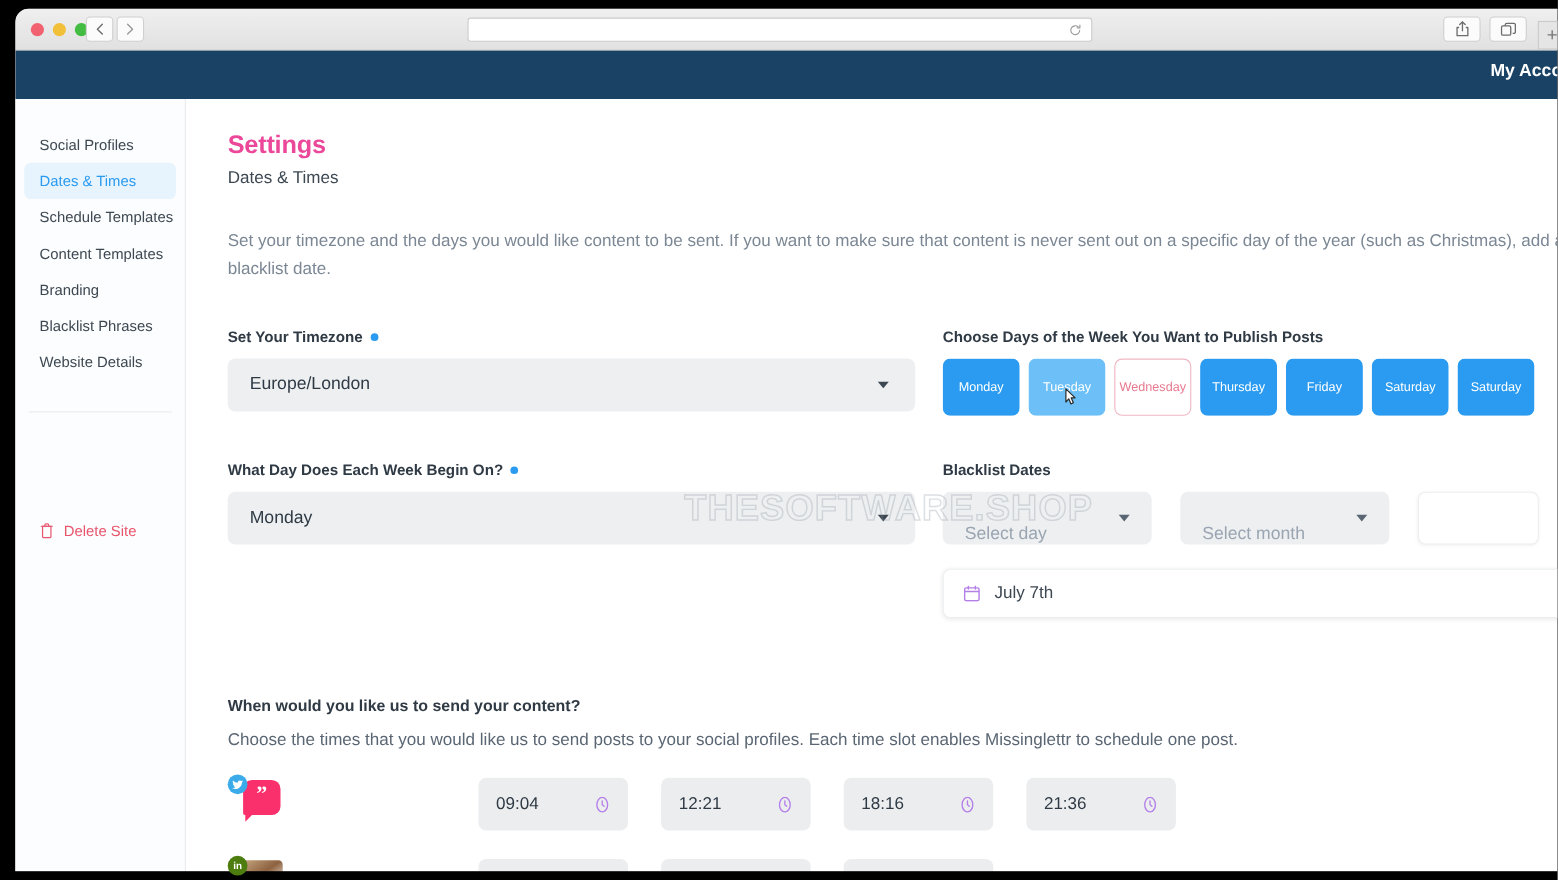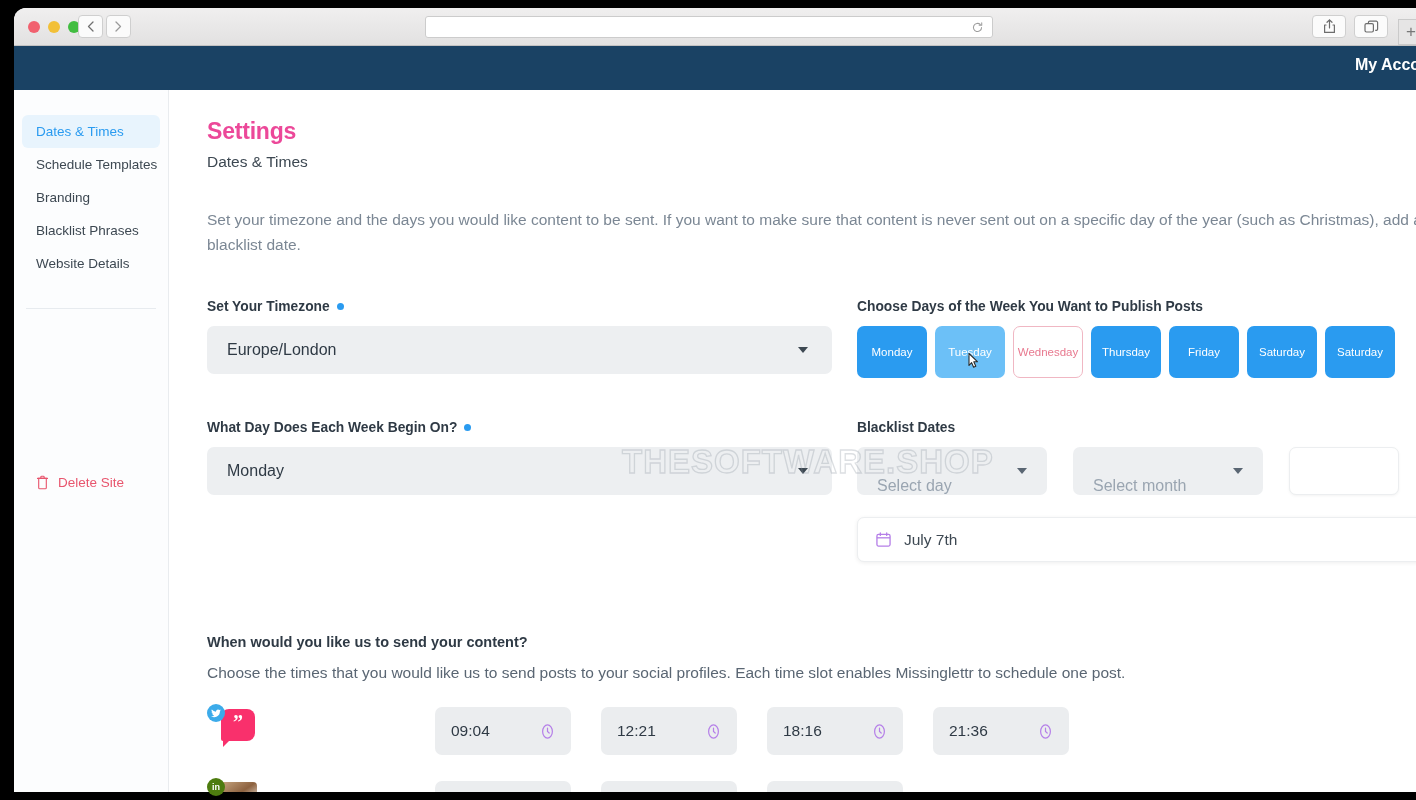--- a/index.html
+++ b/index.html
@@ -362,22 +362,24 @@
       <div class="plusbtn">+</div>
     </div>
 
     <div class="appbar">
       <div class="account">My Account</div>
     </div>
 
     <div class="appbody">
 
       <div class="sidebar">
+        <div class="navitem">Social Profiles</div>
         <div class="navitem active">Dates &amp; Times</div>
         <div class="navitem">Schedule Templates</div>
+        <div class="navitem">Content Templates</div>
         <div class="navitem">Branding</div>
         <div class="navitem">Blacklist Phrases</div>
         <div class="navitem">Website Details</div>
 
         <div class="sidedivider"></div>
 
         <div class="delete-row">
           <svg class="trash" viewBox="0 0 14 16" fill="none">
             <path d="M1.6 3.6h10.8" stroke="currentColor" stroke-width="1.2" stroke-linecap="round"></path>
             <path d="M2.9 3.6h8.2v10a1.2 1.2 0 0 1-1.2 1.2H4.1a1.2 1.2 0 0 1-1.2-1.2v-10Z" stroke="currentColor" stroke-width="1.2"></path>

